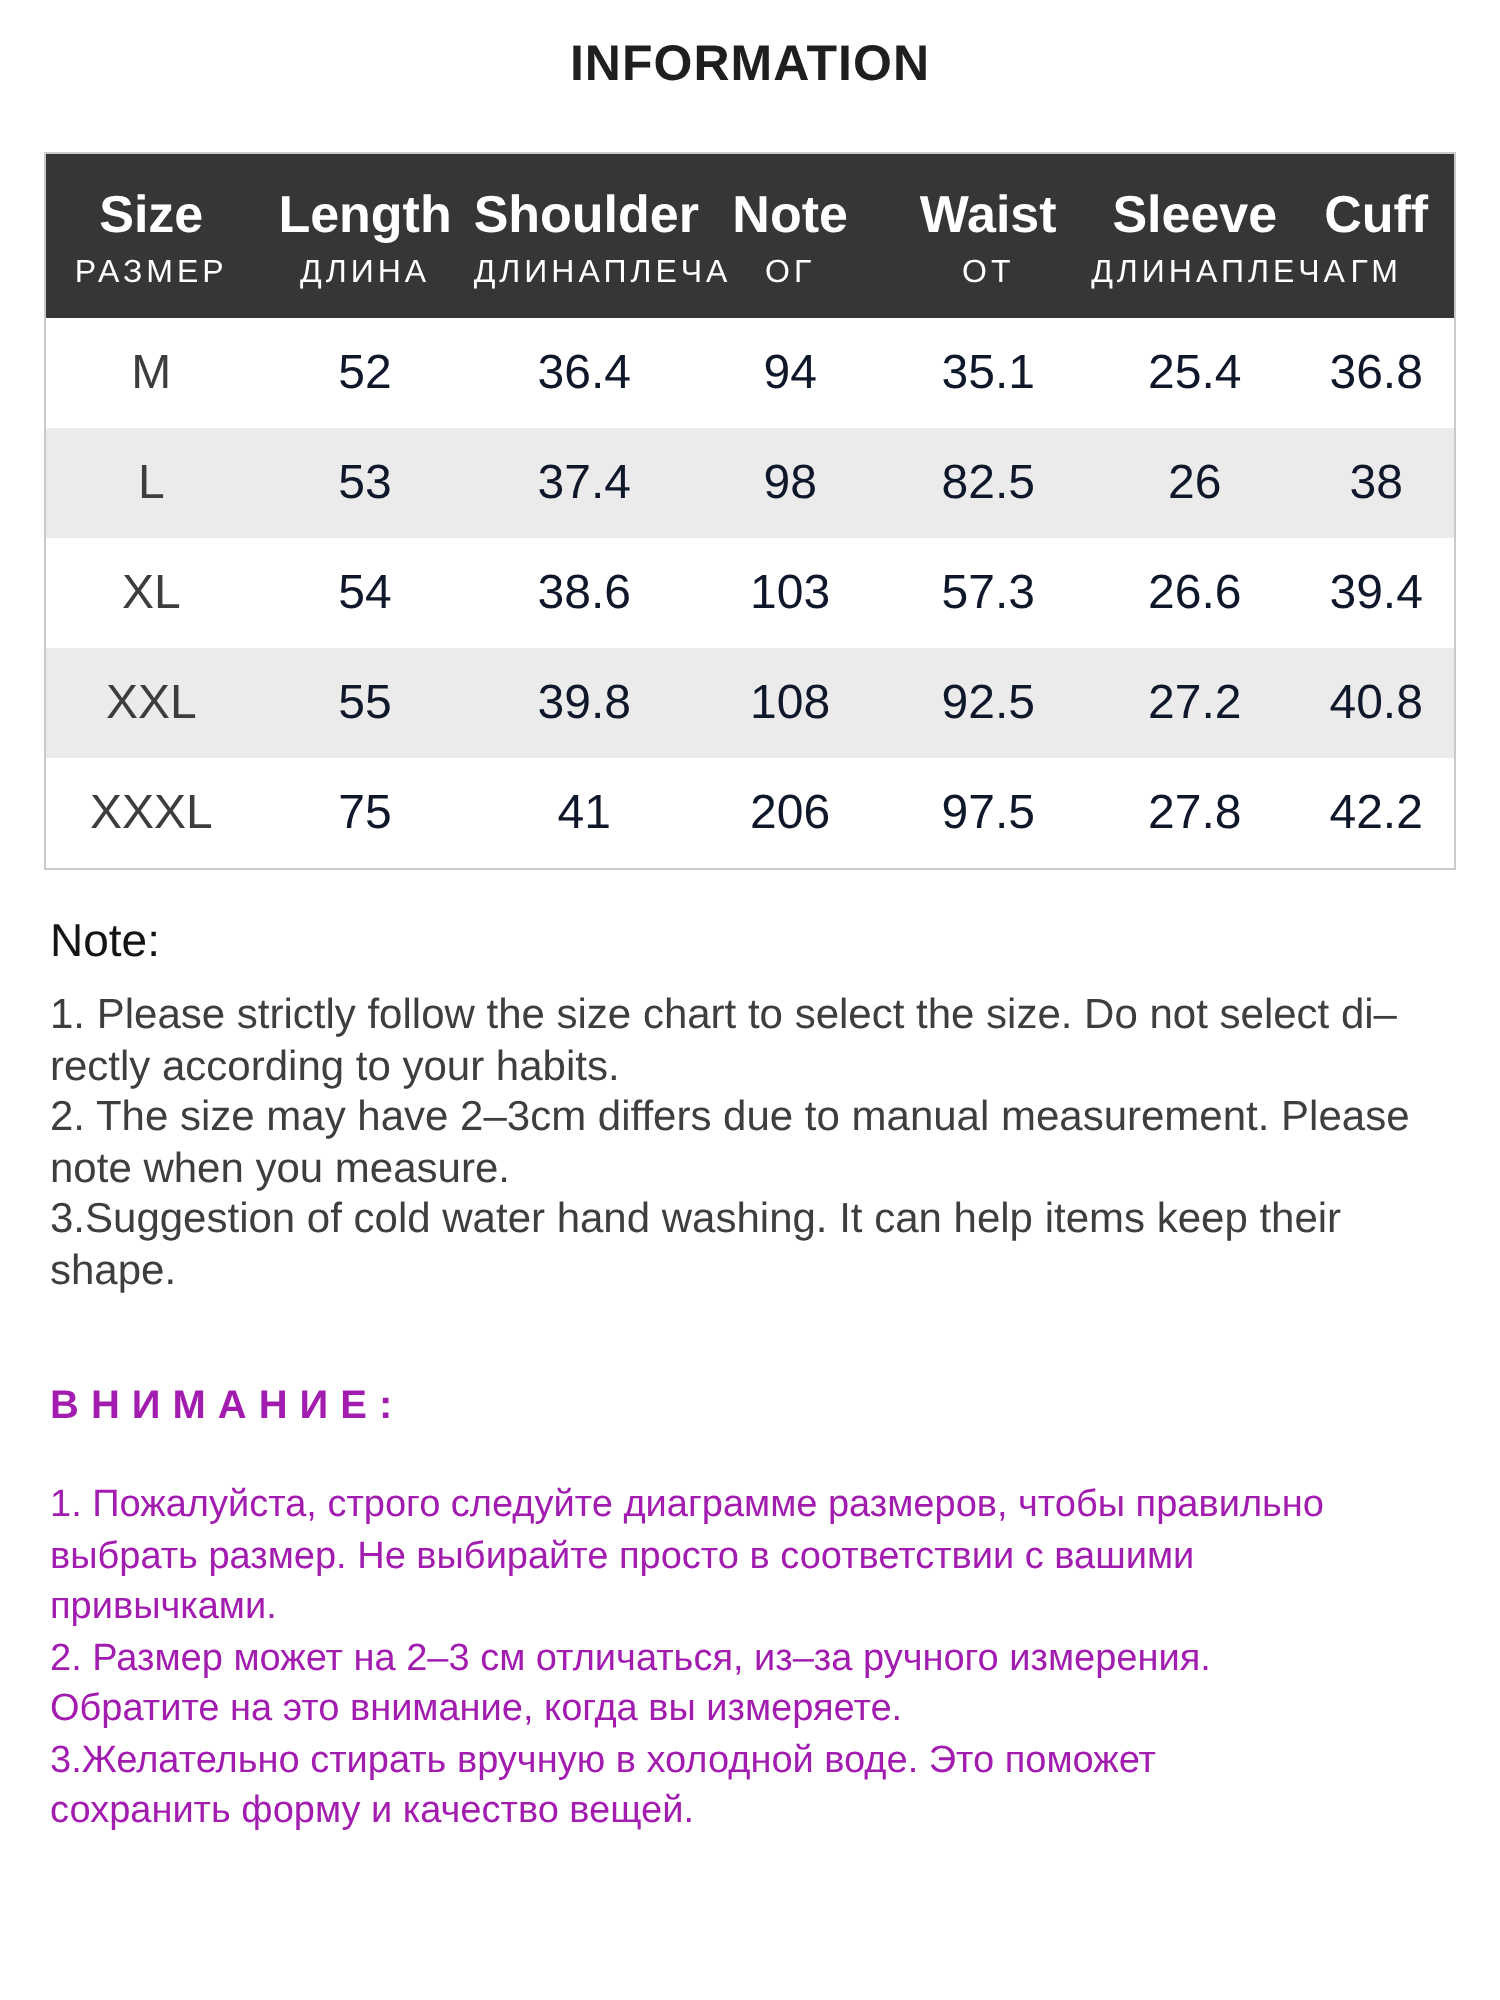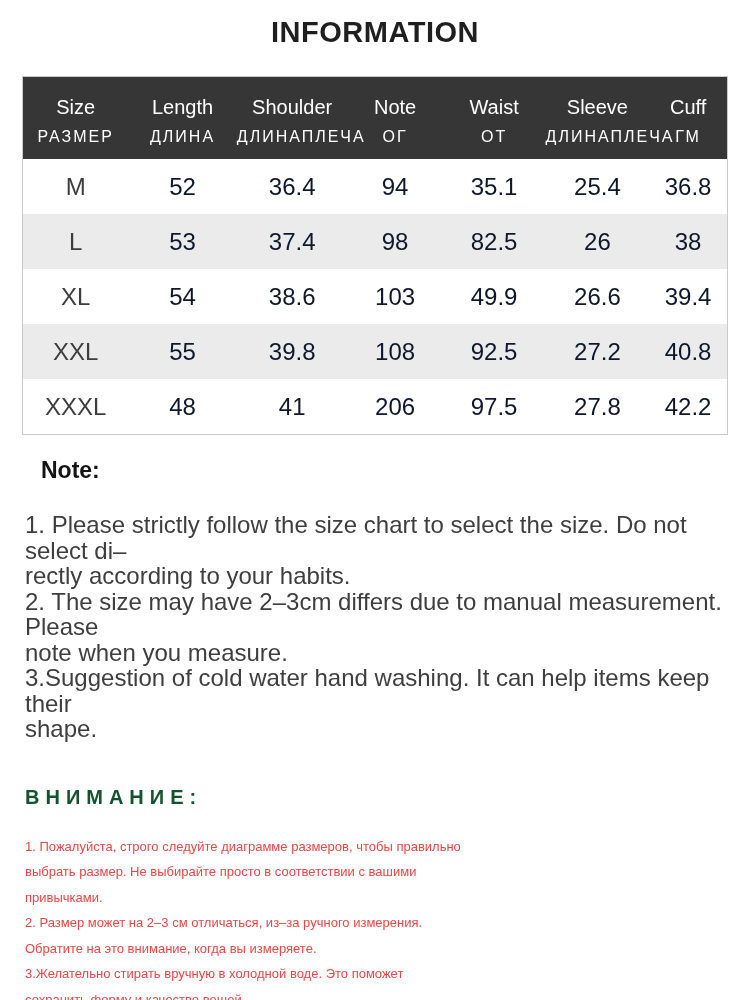--- a/index.html
+++ b/index.html
@@ -11,21 +11,21 @@
   .page {
     position: relative;
     width: 750px;
     height: 1000px;
     background: #ffffff;
     overflow: hidden;
   }
   .title {
     margin: 14px 0 0 0;
     text-align: center;
-    font-size: 29px;
+    font-size: 25px;
     line-height: 36px;
     font-weight: 700;
     letter-spacing: 0.5px;
     color: #1f1f1f;
   }
   table.size-table {
     width: 706px;
     margin: 26px 22px 0 22px;
     border-collapse: collapse;
     table-layout: fixed;
@@ -34,22 +34,22 @@
   table.size-table thead th {
     background: var(--header-bg, #363636);
     color: var(--header-text, #ffffff);
     height: 82px;
     padding: 0;
     vertical-align: middle;
     font-weight: normal;
     border: none;
   }
   .h-en {
-    font-size: 20px;
-    font-weight: 400;
+    font-size: 26px;
+    font-weight: 700;
     line-height: 30px;
     letter-spacing: 0;
   }
   .h-ru {
     margin-top: 7px;
     font-size: 16px;
     font-weight: 400;
     letter-spacing: 2px;
     line-height: 16px;
   }
@@ -65,46 +65,46 @@
   table.size-table tbody td.size-cell {
     color: #3d3d3d;
   }
   table.size-table tbody tr.alt {
     background: var(--row-alt-bg, #ebebeb);
   }
   .notes {
     margin: 0 25px;
   }
   .note-heading-en {
-    margin: 20px 0 0 16px;
+    margin: 20px 0 0 0;
     font-size: 23px;
     line-height: 30px;
-    font-weight: 700;
+    font-weight: 400;
     color: #141414;
   }
   .note-body {
-    margin: 27px 0 0 0;
-    font-size: 24px;
+    margin: 10px 0 0 0;
+    font-size: 21px;
     line-height: 25.5px;
     color: #3e3e3e;
     white-space: pre-line;
   }
   .note-heading-ru {
     margin: 42px 0 0 0;
     font-size: 20px;
     line-height: 26px;
     font-weight: 700;
     letter-spacing: 6px;
-    color: #14532d;
+    color: #a21caf;
   }
   .note-body-ru {
     margin: 24px 0 16px 0;
-    font-size: 13px;
+    font-size: 19px;
     line-height: 25.5px;
-    color: #ef4444;
+    color: #a21caf;
     white-space: pre-line;
   }
 </style>
 </head>
 <body>
 
 <div class="page">
 
   <h1 class="title">INFORMATION</h1>
 
@@ -167,36 +167,36 @@
           <td>98</td>
           <td>82.5</td>
           <td>26</td>
           <td>38</td>
         </tr>
         <tr>
           <td class="size-cell">XL</td>
           <td>54</td>
           <td>38.6</td>
           <td>103</td>
-          <td>49.9</td>
+          <td>57.3</td>
           <td>26.6</td>
           <td>39.4</td>
         </tr>
         <tr class="alt">
           <td class="size-cell">XXL</td>
           <td>55</td>
           <td>39.8</td>
           <td>108</td>
           <td>92.5</td>
           <td>27.2</td>
           <td>40.8</td>
         </tr>
         <tr>
           <td class="size-cell">XXXL</td>
-          <td>48</td>
+          <td>75</td>
           <td>41</td>
           <td>206</td>
           <td>97.5</td>
           <td>27.8</td>
           <td>42.2</td>
         </tr>
       </tbody>
   </table>
 
   <div class="notes">

